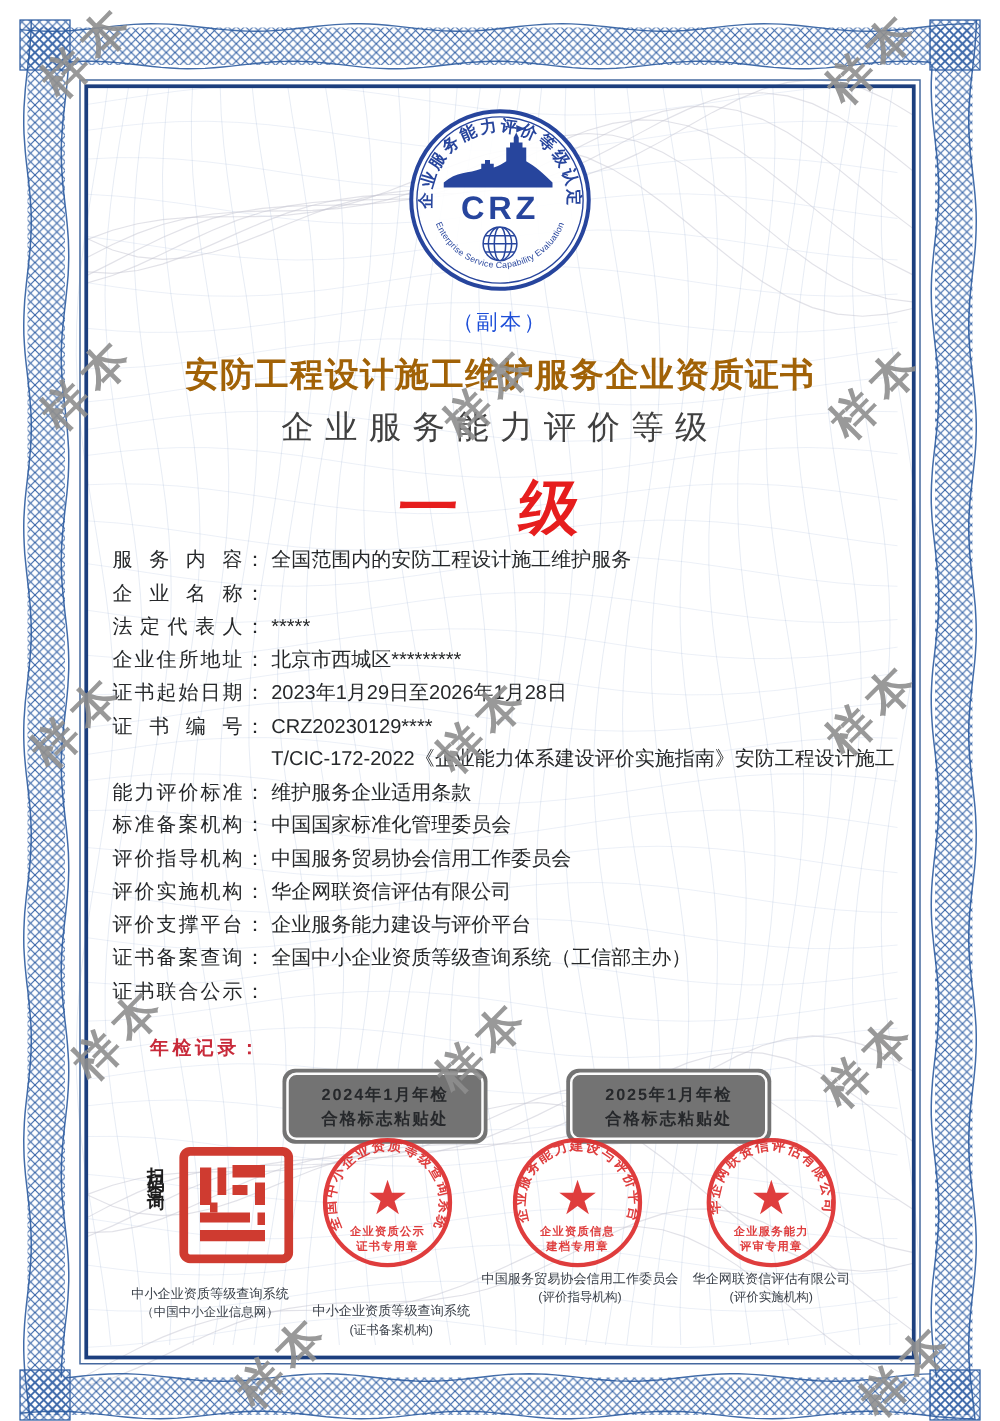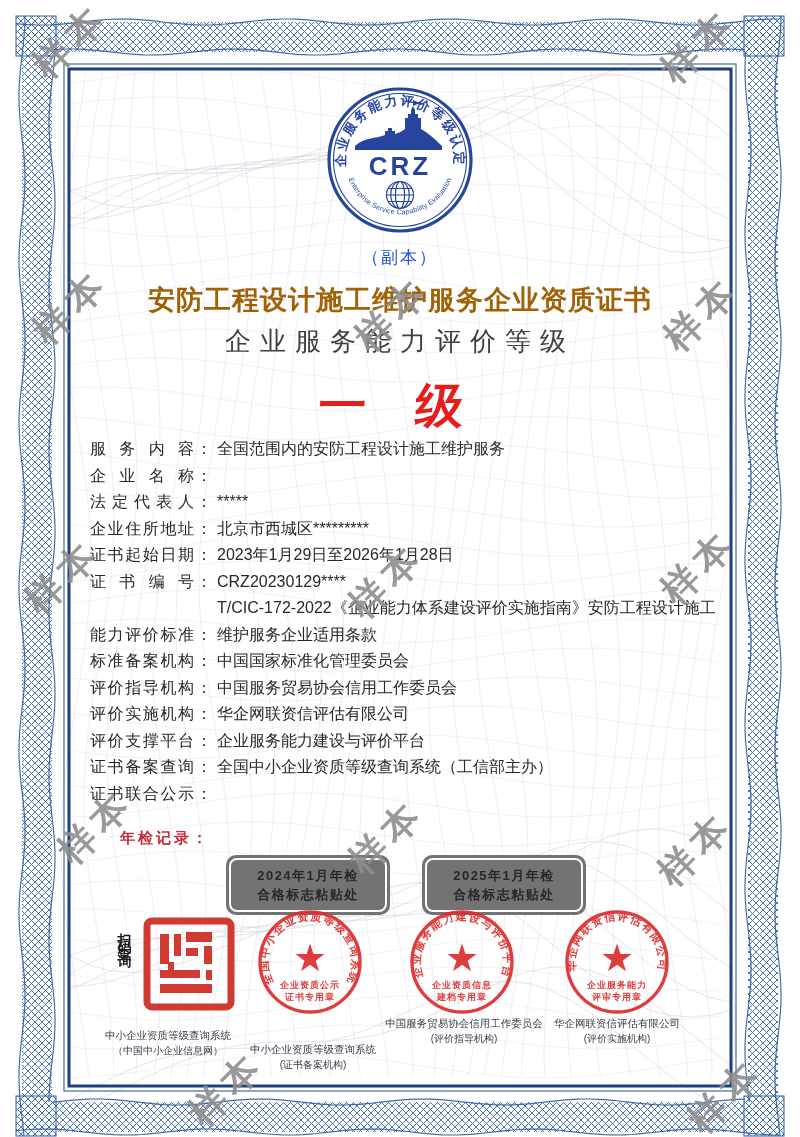--- a/index.html
+++ b/index.html
@@ -36,21 +36,21 @@
   .fvalue{flex:1;}
 
   
   .annual-label{position:absolute;left:120px;top:829px;font-size:15px;font-weight:700;
                 color:#c82a3a;letter-spacing:3px;z-index:6;}
   .abox{position:absolute;top:855px;width:164px;height:60px;background:#737373;
         border-radius:10px;z-index:6;}
   .abox .inner{position:absolute;inset:3px;border:2px solid #fbfbfb;border-radius:8px;
         display:flex;flex-direction:column;align-items:center;justify-content:center;
         font-size:13px;font-weight:600;letter-spacing:1.5px;color:#26282b;line-height:19px;}
-  .abox1{left:226px;} .abox2{left:422px;}
+  .abox1{left:226px;} .abox2{left:453px;}
 
   
   .scan-label{position:absolute;left:116px;top:922px;writing-mode:vertical-rl;
               font-size:14px;font-weight:700;letter-spacing:7px;color:#1c1c1c;z-index:6;}
   .qr{position:absolute;left:143px;top:917px;z-index:12;}
 
   
   .stamp{position:absolute;top:900px;z-index:12;opacity:.93;}
   .stamp-ring{fill:none;stroke:#dd2f2f;stroke-width:3.4;}
   .stamp-arc{font-size:11px;font-weight:700;fill:#dd2f2f;letter-spacing:1.5px;text-anchor:middle;}

